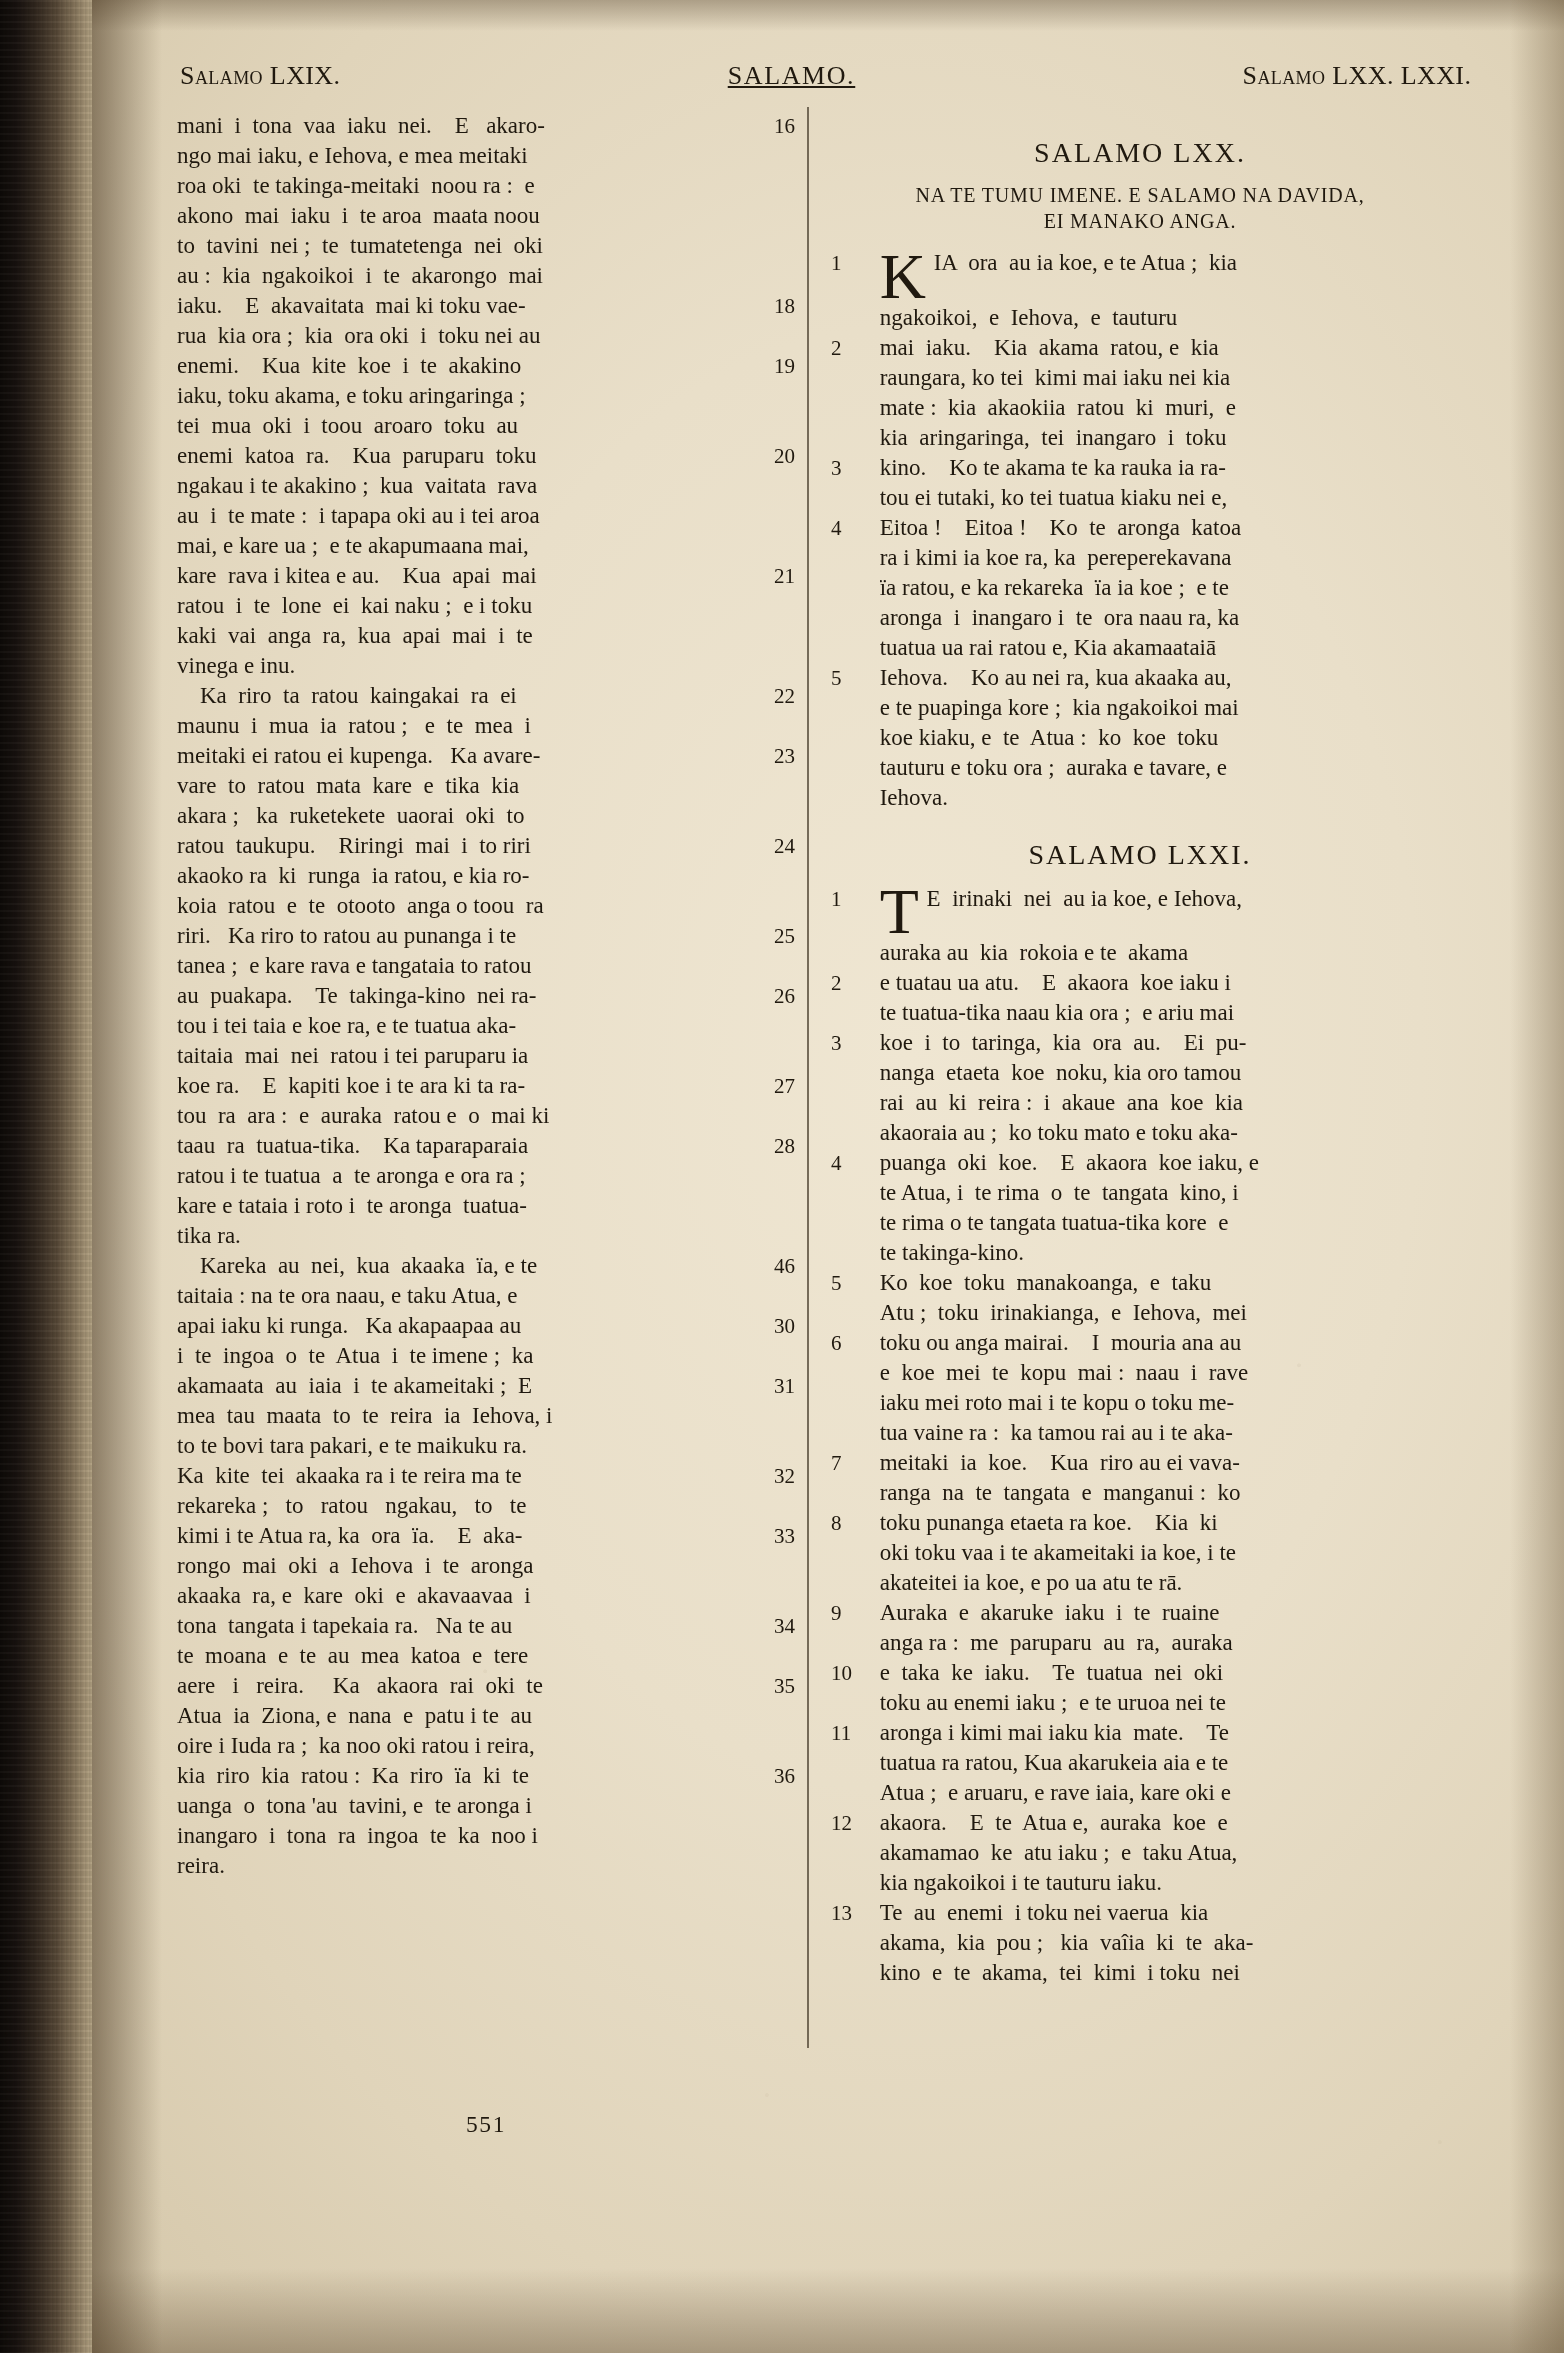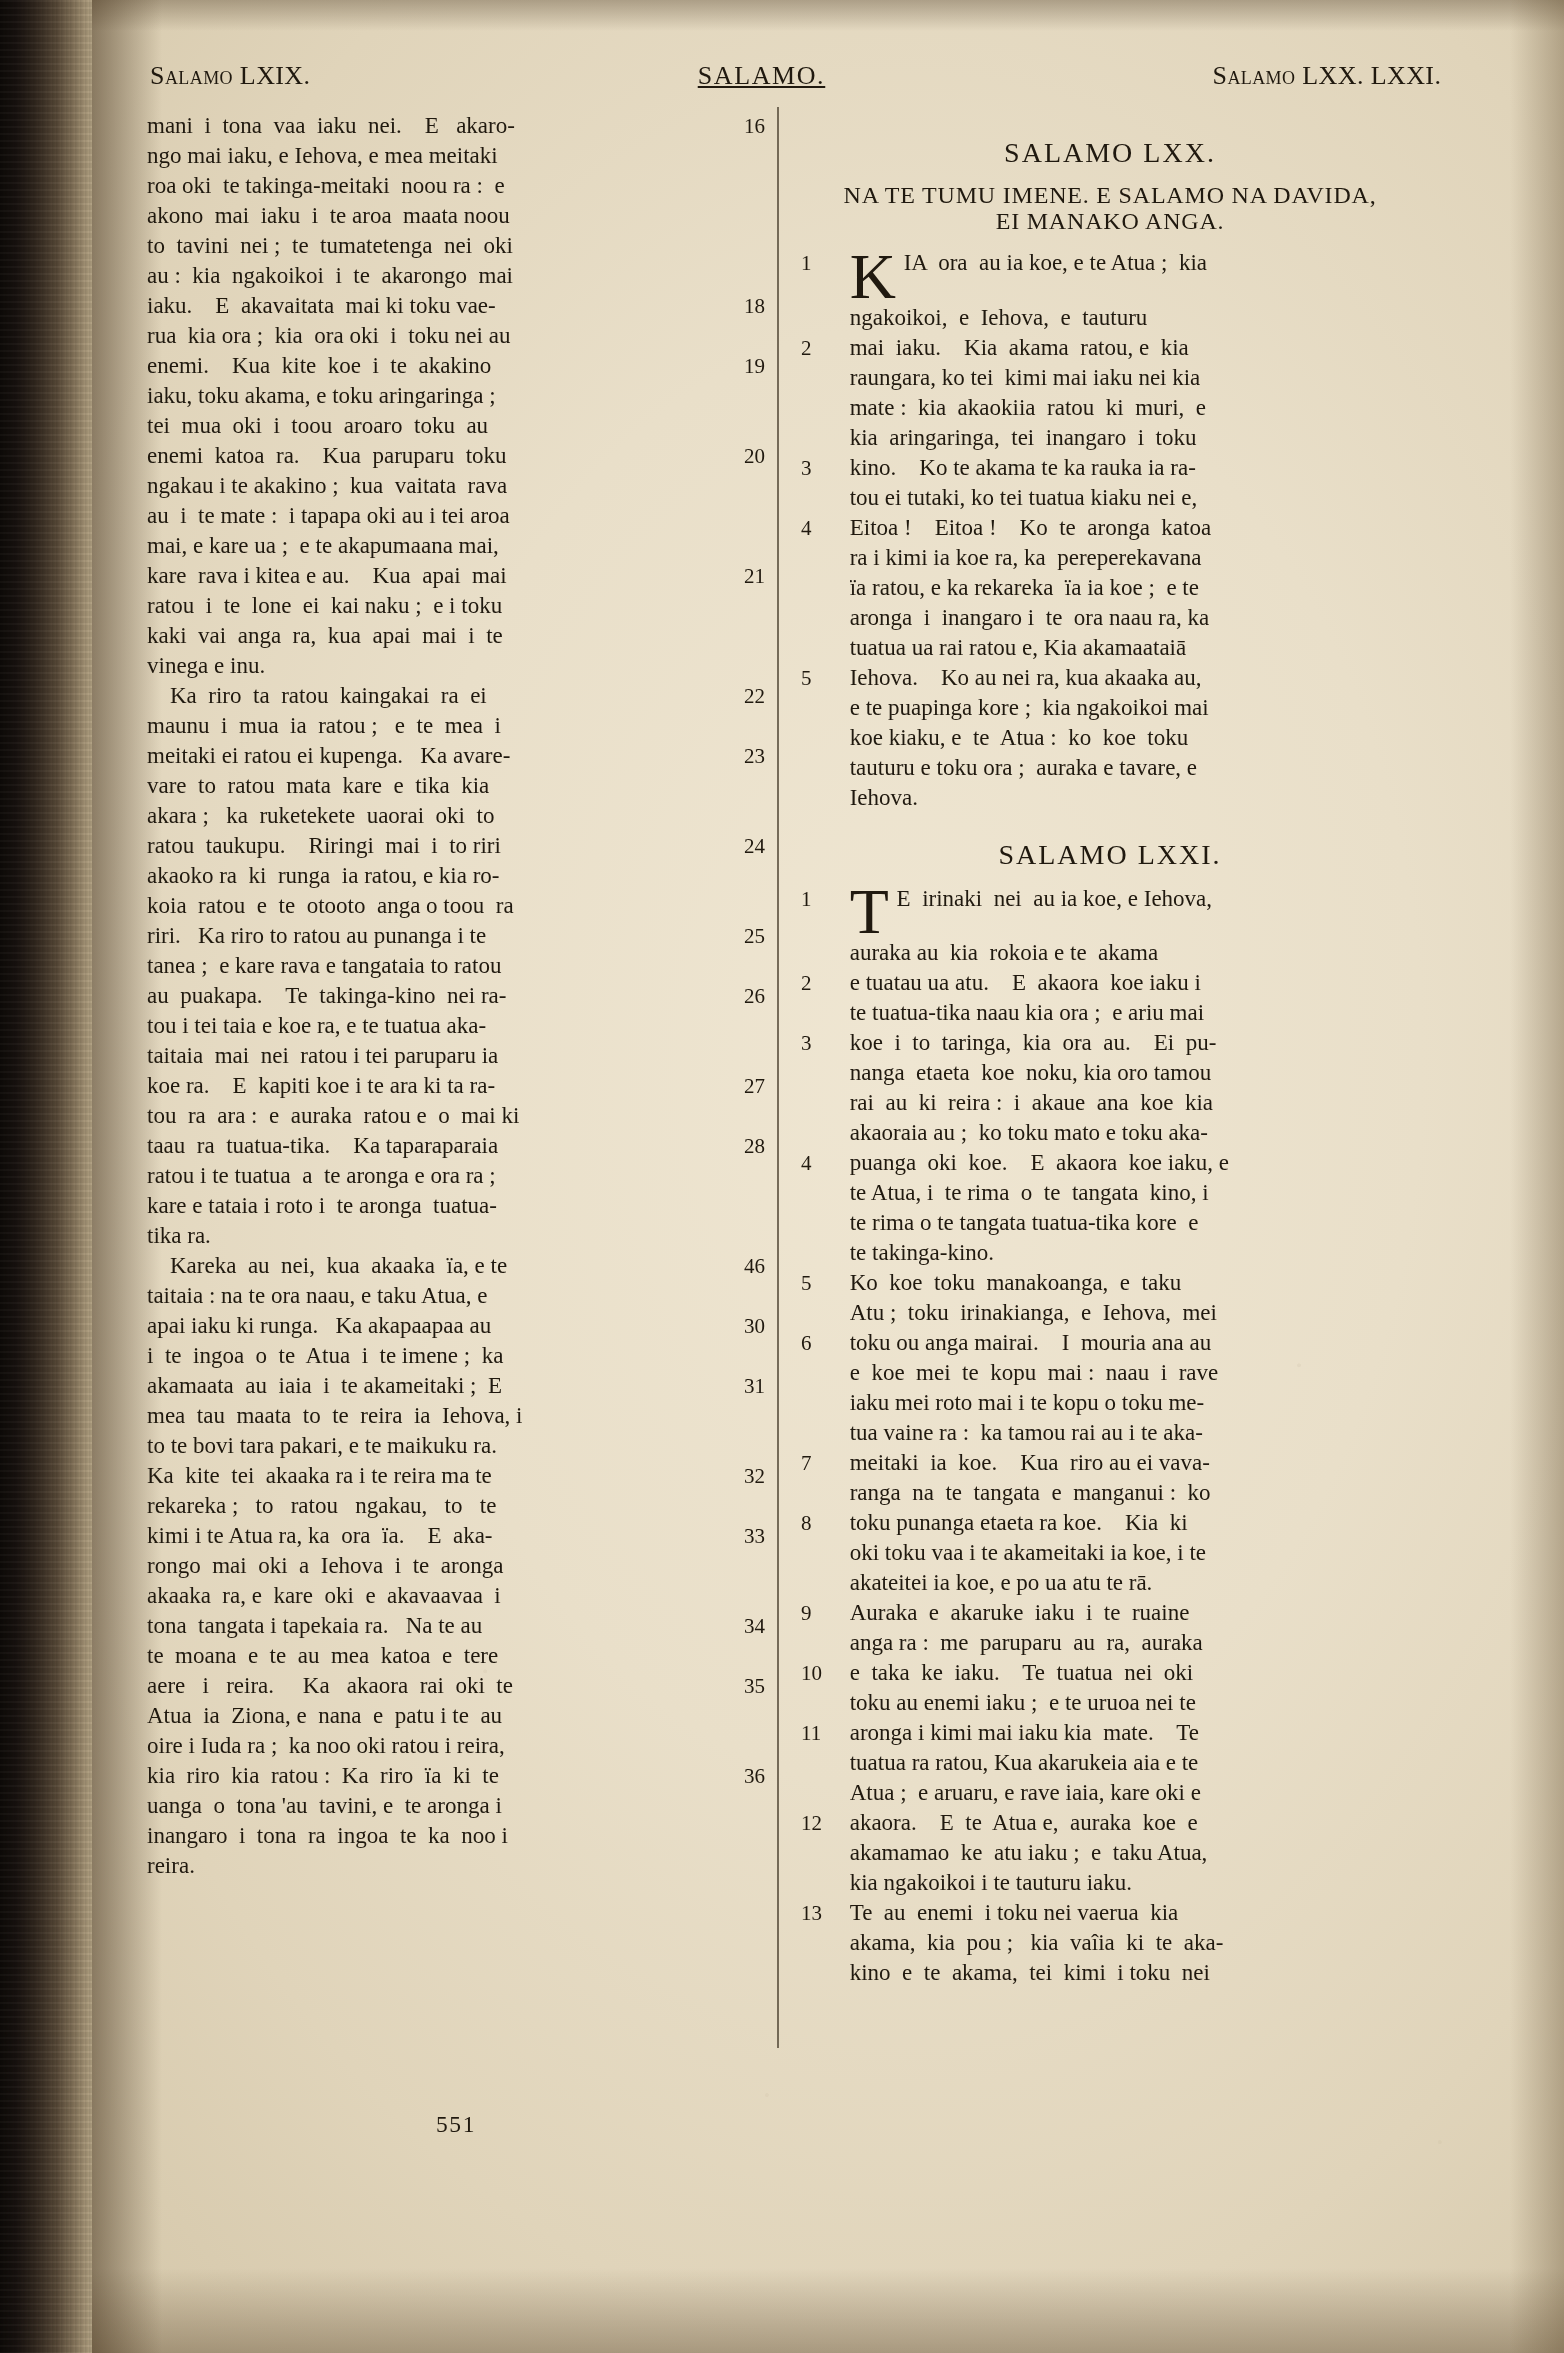--- a/index.html
+++ b/index.html
@@ -70,21 +70,21 @@
       radial-gradient(circle at 31% 71%, rgba(120,95,60,.18) 0 1.6px, transparent 2.3px),
       radial-gradient(circle at 67% 15%, rgba(120,95,60,.16) 0 1.6px, transparent 2.3px),
       radial-gradient(circle at 83% 58%, rgba(120,95,60,.18) 0 1.6px, transparent 2.3px),
       radial-gradient(circle at 49% 89%, rgba(120,95,60,.15) 0 1.6px, transparent 2.3px),
       radial-gradient(circle at 92% 91%, rgba(120,95,60,.15) 0 1.6px, transparent 2.3px);
   }
 
   
   .content {
     position: absolute;
-    left: 147px;
+    left: 177px;
     top: 61px;
     width: 1299px;
     color: #20190f;
   }
 
   .running-head {
     display: flex;
     justify-content: space-between;
     align-items: baseline;
     font-size: 24px;
@@ -145,21 +145,21 @@
   
   .psalm-title {
     text-align: center;
     font-size: 28px;
     letter-spacing: 2px;
     margin: 27px 0 14px 0;
     font-variant: small-caps;
   }
   .psalm-sub {
     text-align: center;
-    font-size: 24px;
+    font-size: 20px;
     font-variant: small-caps;
     letter-spacing: 0.8px;
     line-height: 26px;
     margin-bottom: 14px;
   }
   .dropcap {
     float: left;
     font-size: 64px;
     line-height: 53px;
     padding: 1.6px 7.8px 0 0;

